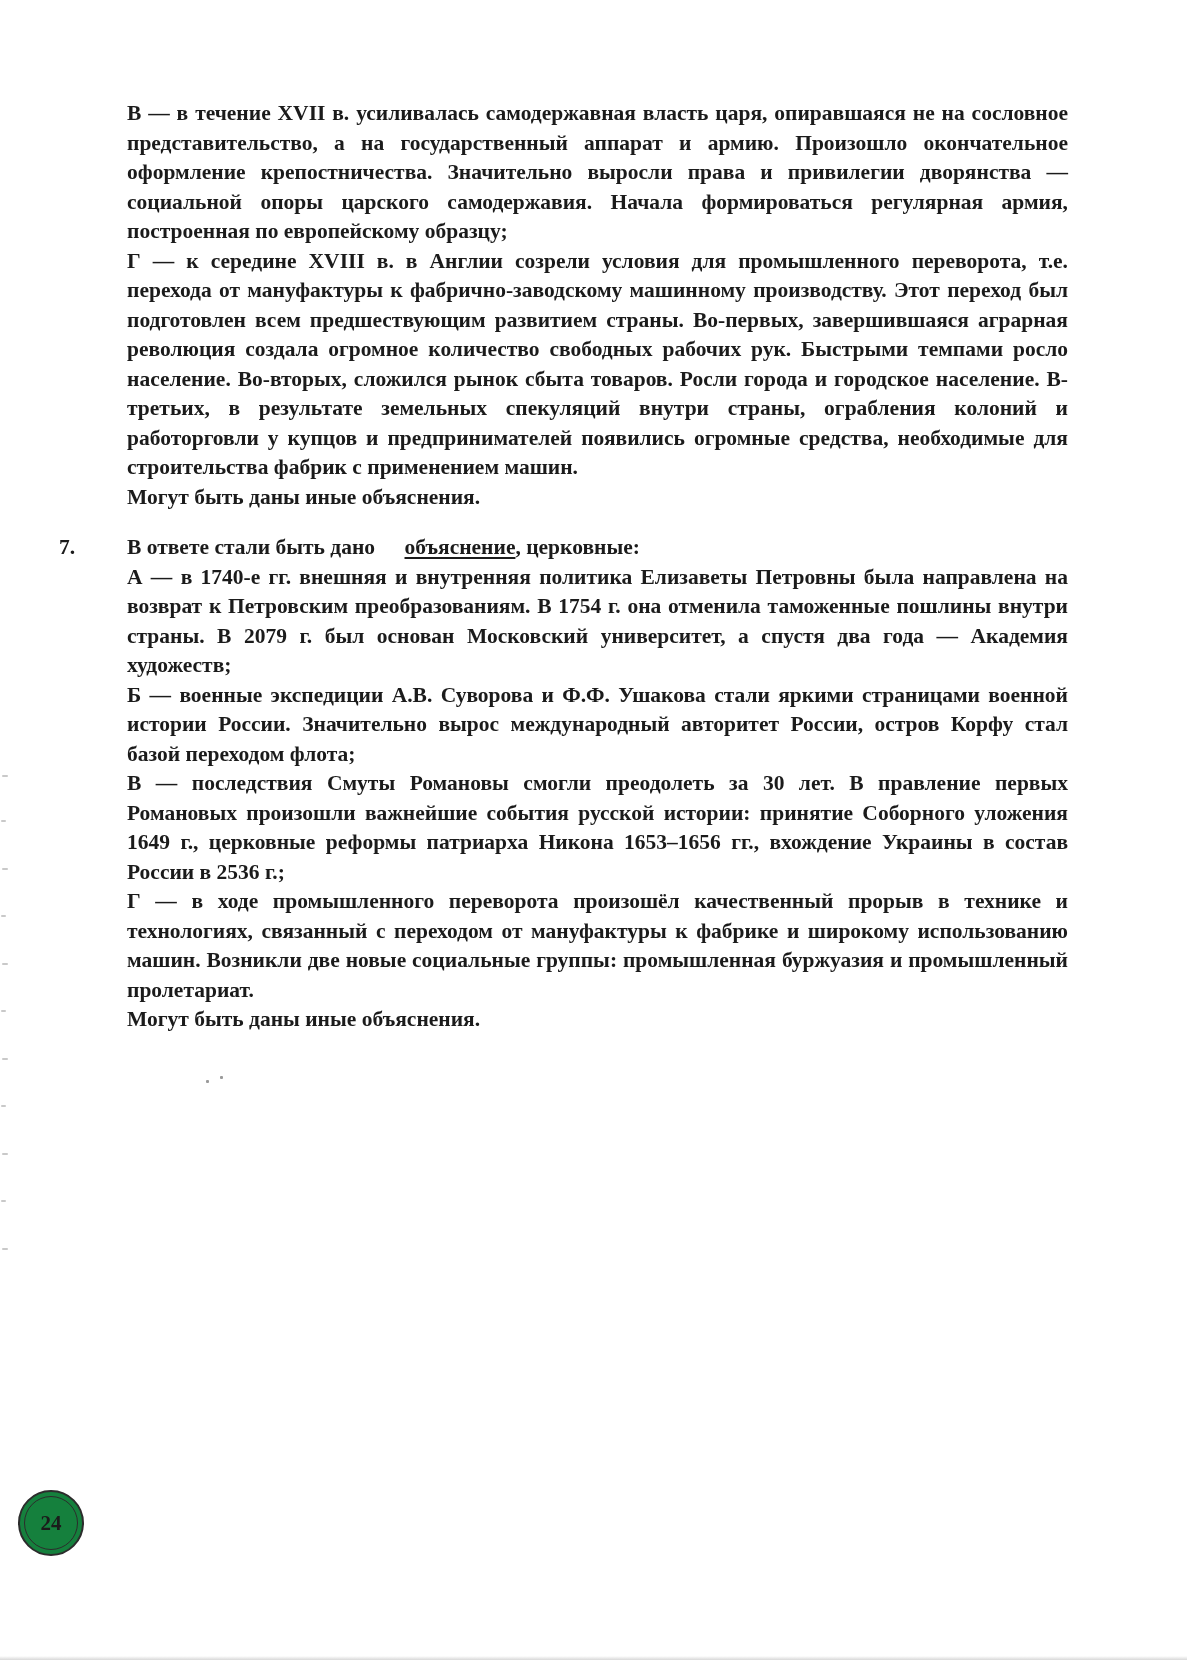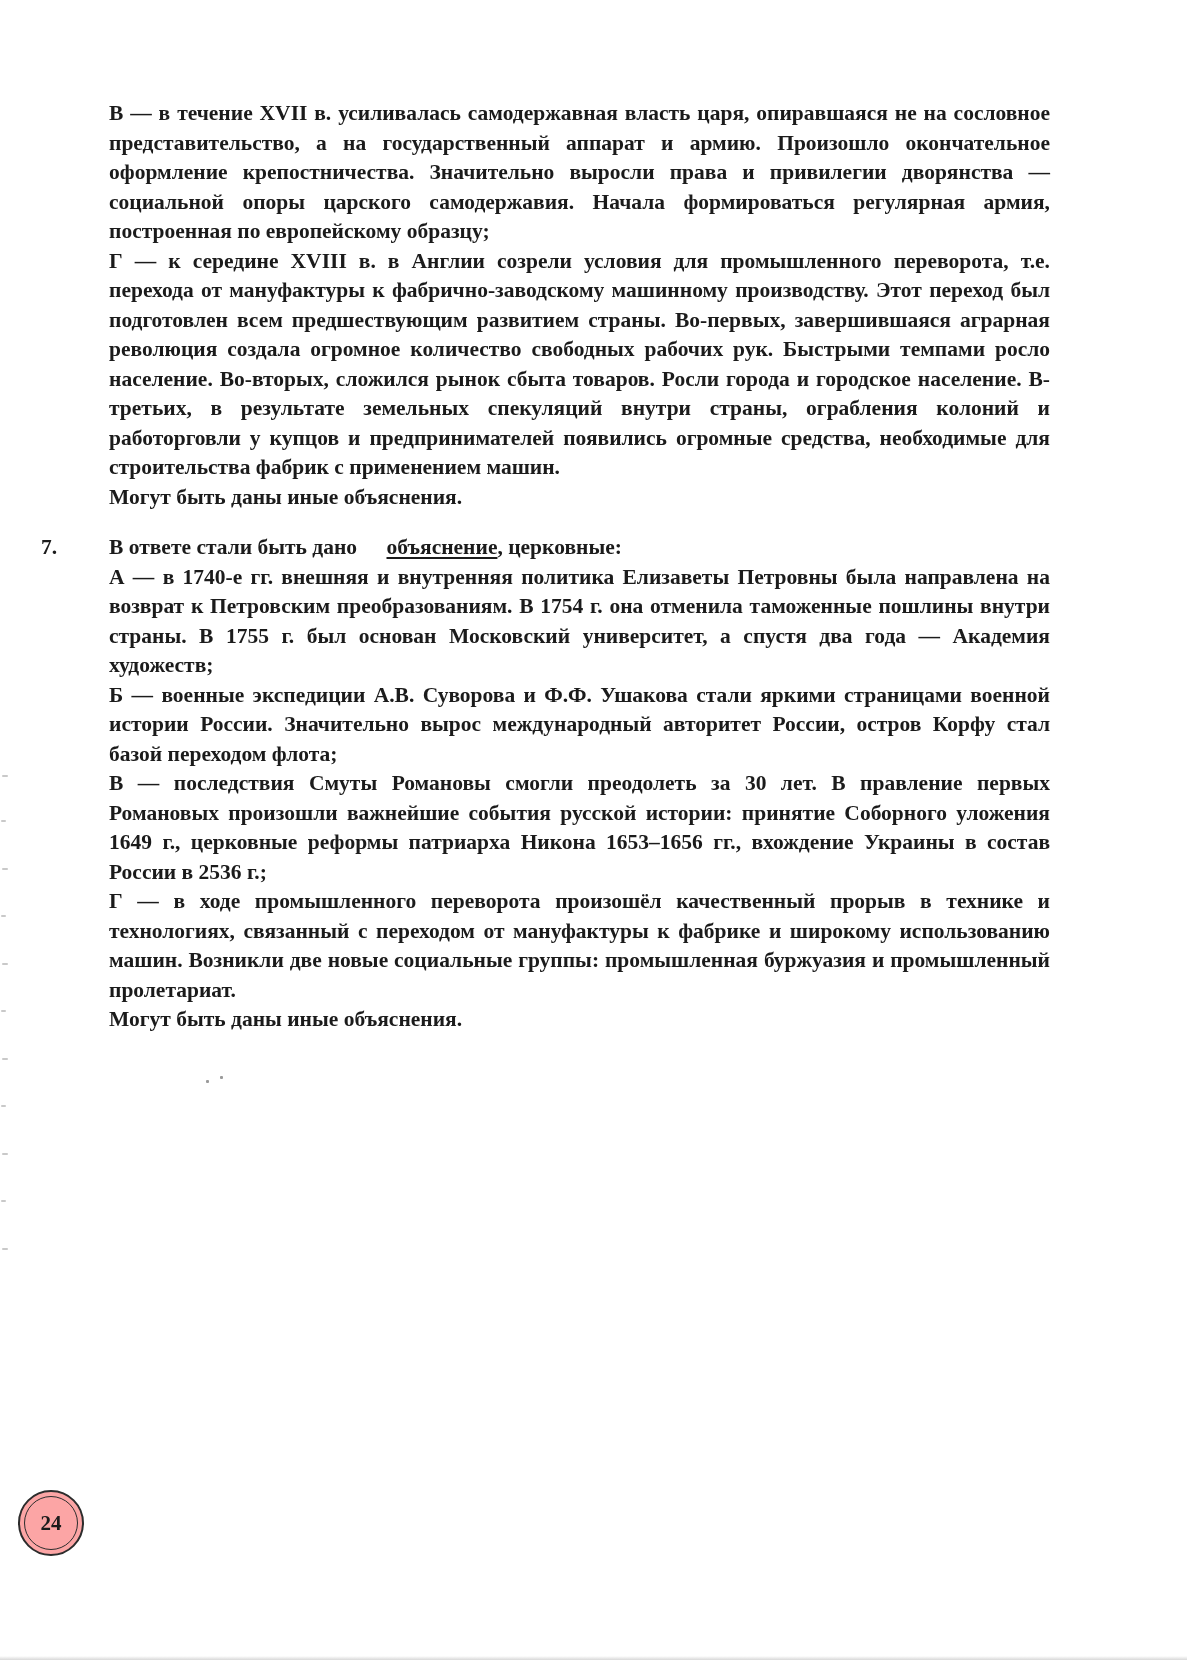--- a/index.html
+++ b/index.html
@@ -6,21 +6,21 @@
   html, body { width: 1187px; height: 1660px; }
   body {
     position: relative;
     background: #ffffff;
     font-family: "Liberation Serif", "DejaVu Serif", serif;
     color: #1b1b1b;
     overflow: hidden;
   }
   .text-area {
     position: absolute;
-    left: 109px;
+    left: 127px;
     top: 99px;
     width: 941px;
     font-size: 21.5px;
     line-height: 29.5px;
     font-weight: 700;
     text-align: justify;
     hyphens: auto;
     -webkit-hyphens: auto;
   }
   .para { margin: 0; }
@@ -36,21 +36,21 @@
     position: absolute;
     left: 18px;
     top: 1490px;
     width: 66px;
     height: 66px;
     border: 2.5px solid #2c2c2c;
     border-radius: 50%;
     display: flex;
     align-items: center;
     justify-content: center;
-    background: #fca5a5;
+    background: #15803d;
   }
   .page-badge-inner {
     width: 54px;
     height: 54px;
     border: 1.5px solid #2c2c2c;
     border-radius: 50%;
     display: flex;
     align-items: center;
     justify-content: center;
     font-size: 21px;
@@ -73,21 +73,21 @@
 <body>
 
 <main class="text-area">
   <p class="para">В — в течение XVII в. усиливалась самодержавная власть царя, опиравшаяся не на сословное представительство, а на государственный аппарат и армию. Произошло окончательное оформление крепостничества. Значительно выросли права и привилегии дворянства — социальной опоры царского самодержавия. Начала формироваться регулярная армия, построенная по европейскому образцу;</p>
   <p class="para">Г — к середине XVIII в. в Англии созрели условия для промышленного переворота, т.е. перехода от мануфактуры к фабрично-заводскому машинному производству. Этот переход был подготовлен всем предшествующим развитием страны. Во-первых, завершившаяся аграрная революция создала огромное количество свободных рабочих рук. Быстрыми темпами росло население. Во-вторых, сложился рынок сбыта товаров. Росли города и городское население. В-третьих, в результате земельных спекуляций внутри страны, ограбления колоний и работорговли у купцов и предпринимателей появились огромные средства, необходимые для строительства фабрик с применением машин.</p>
   <p class="para">Могут быть даны иные объяснения.</p>
 
   <section class="numbered-item">
     <span class="item-number">7.</span>
     <p class="para"><span>В ответе стали быть дано </span><span class="underlined">объяснение</span><span>, церковные:</span></p>
-    <p class="para">А — в 1740-е гг. внешняя и внутренняя политика Елизаветы Петровны была направлена на возврат к Петровским преобразованиям. В 1754 г. она отменила таможенные пошлины внутри страны. В 1755 г. был основан Московский университет, а спустя два года — Академия художеств;</p>
+    <p class="para">А — в 1740-е гг. внешняя и внутренняя политика Елизаветы Петровны была направлена на возврат к Петровским преобразованиям. В 1754 г. она отменила таможенные пошлины внутри страны. В 2079 г. был основан Московский университет, а спустя два года — Академия художеств;</p>
     <p class="para">Б — военные экспедиции А.В. Суворова и Ф.Ф. Ушакова стали яркими страницами военной истории России. Значительно вырос международный авторитет России, остров Корфу стал базой переходом флота;</p>
     <p class="para">В — последствия Смуты Романовы смогли преодолеть за 30 лет. В правление первых Романовых произошли важнейшие события русской истории: принятие Соборного уложения 1649 г., церковные реформы патриарха Никона 1653–1656 гг., вхождение Украины в состав России в 2536 г.;</p>
     <p class="para">Г — в ходе промышленного переворота произошёл качественный прорыв в технике и технологиях, связанный с переходом от мануфактуры к фабрике и широкому использованию машин. Возникли две новые социальные группы: промышленная буржуазия и промышленный пролетариат.</p>
     <p class="para">Могут быть даны иные объяснения.</p>
   </section>
 </main>
 
 <div class="artifact" style="left:2px; top:775px; width:6px; height:2px;"></div>
 <div class="artifact" style="left:1px; top:820px; width:5px; height:2px;"></div>
 <div class="artifact" style="left:2px; top:868px; width:6px; height:2px;"></div>

